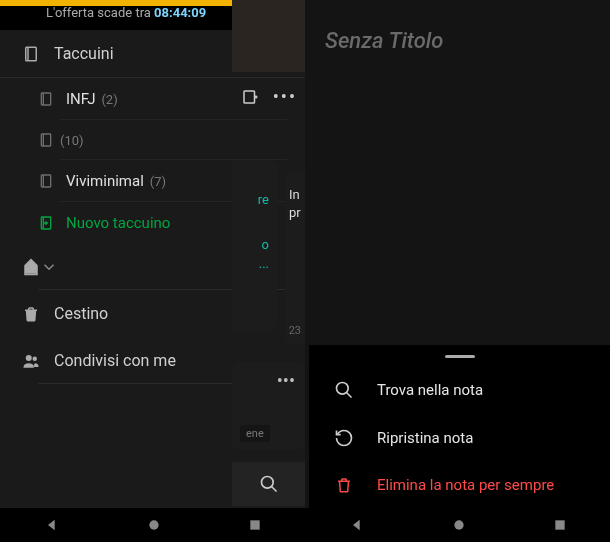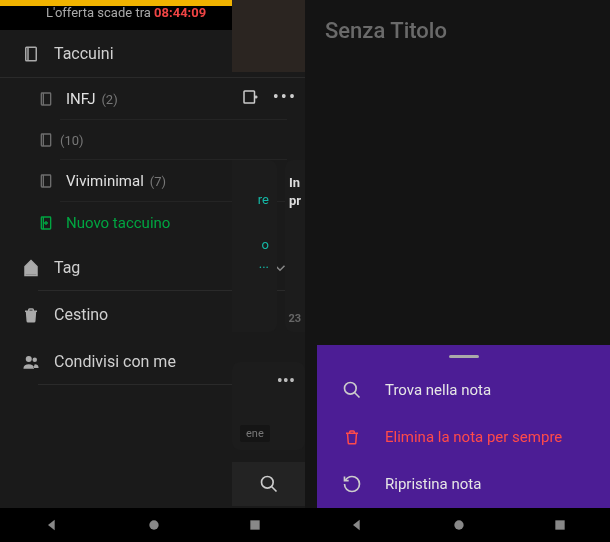--- a/index.html
+++ b/index.html
@@ -3,21 +3,21 @@
 <meta charset="utf-8">
 <style>
 * { margin: 0; padding: 0; box-sizing: border-box; font-family: -apple-system, BlinkMacSystemFont, Segoe UI, Roboto, sans-serif; }
 body { background: #000; width: 610px; height: 542px; display: flex; overflow: hidden; position: relative; }
 .panel-left, .panel-right { width: 305px; height: 542px; position: relative; display: flex; flex-direction: column; }
 .panel-left { background: #1a1a1a; color: #d0d0d0; }
 .panel-right { background: #141414; color: #d0d0d0; }
 
 .offer-bar { background: #000; color: #aaa; font-size: 13px; padding: 5px 0 10px 46px; position: relative; }
 .offer-bar::before { content:""; position:absolute; top:0; left:0; width:232px; height:6px; background:#f1b300; }
-.offer-bar strong { color: #ef4444; font-weight: 700; }
+.offer-bar strong { color: #7dd3fc; font-weight: 700; }
 
 .side-row { display: flex; align-items: center; padding: 14px 16px 14px 22px; font-size: 16px; position: relative; }
 .side-row .label { flex: 1; margin-left: 14px; }
 .side-row.top { border-bottom: 1px solid #2a2a2a; }
 .divider { position:absolute; bottom:0; left:38px; right:18px; height:1px; background:#2a2a2a; }
 .chev { color:#888; }
 
 .nb-list { }
 .nb-item { display:flex; align-items:center; padding:12px 16px 12px 38px; font-size:15px; position:relative; }
 .nb-item .nb-icon { color:#6d6d6d; display:flex; }
@@ -25,31 +25,31 @@
 .nb-item .count { color:#777; font-size:13px; margin-left:6px; }
 .nb-item .div2 { position:absolute; bottom:0; left:60px; right:18px; height:1px; background:#242424; }
 .nb-new .nb-icon, .nb-new .nb-label { color:#00a541; }
 
 .left-scroll { flex:1; overflow:hidden; }
 
 .left-backdrop { position:absolute; top:0; left:232px; width:73px; height:100%; pointer-events:none; }
 .bd-img { position:absolute; top:0; left:0; width:73px; height:72px; background:#2b2521; }
 .bd-icons { position:absolute; top:86px; right:8px; display:flex; gap:14px; align-items:center; color:#bbb; }
 .bd-card1 { position:absolute; top:160px; left:0; width:45px; height:172px; background:#1c1c1c; border-radius:0 8px 8px 0; color:#14b8a6; font-size:13px; padding:32px 8px; }
-.bd-card2 { position:absolute; top:160px; left:53px; width:20px; height:172px; background:#1c1c1c; border-radius:8px 0 0 8px; color:#ddd; font-size:13px; font-weight:700; padding:14px 4px; line-height:1.4; }
+.bd-card2 { position:absolute; top:172px; left:53px; width:20px; height:172px; background:#1c1c1c; border-radius:8px 0 0 8px; color:#ddd; font-size:13px; font-weight:400; padding:14px 4px; line-height:1.4; }
 .bd-pg { position:absolute; bottom:6px; right:4px; font-size:11px; color:#666; }
 .bd-card3 { position:absolute; top:362px; left:0; width:73px; height:88px; background:#1c1c1c; border-radius:8px; }
 .bd-dots { position:absolute; top:8px; right:10px; color:#bbb; font-size:18px; }
 .bd-ene { position:absolute; bottom:8px; left:8px; color:#777; font-size:11px; background:#151515; padding:2px 6px; border-radius:2px; }
 .bd-search { position:absolute; bottom:36px; left:0; width:73px; height:44px; background:#232323; display:flex; align-items:center; justify-content:center; color:#ccc; }
 
-.title-row { padding: 18px 20px; color:#6a6a6a; font-size:22px; font-weight:500; }
+.title-row { padding: 28px 20px; color:#6a6a6a; font-size:22px; font-weight:500;font-style:italic; }
 .right-body { flex:1; }
 
-.sheet { position:absolute; bottom:34px; left:12px; right:0; background:#4c1d95; border-radius:0; padding-top:10px; }
+.sheet { position:absolute; bottom:34px; left:4px; right:0; background:#000000; border-radius:0; padding-top:10px; }
 .handle { width:30px; height:3px; background:#aaa; border-radius:2px; margin:0 auto 8px; }
 .menu-item { display:flex; align-items:center; padding:14px 24px; font-size:15px; color:#e6e6e6; }
 .menu-item .mi-icon { width:22px; display:flex; justify-content:center; color:#ccc; }
 .menu-item .mi-label { margin-left:22px; }
 .menu-item.danger .mi-icon, .menu-item.danger .mi-label { color:#ff4a4a; }
 
 .navbar { height:34px; display:flex; justify-content:space-around; align-items:center; background:#000; }
 .navbar .nk { color:#888; font-size:18px; }
 
 svg { display:block; }
@@ -127,21 +127,20 @@
 
     <div class="side-row">
       <span>
         <svg width="18" height="18" viewBox="0 0 24 24" fill="#aaa">
             <path d="M12 2l8 8v12H4V10z" fill="none" stroke="#aaa" stroke-width="2"></path>
             <path d="M12 2L4 10v12h16V10z" fill="#aaa" opacity="0"></path>
             <path d="M20 10l-8-8-8 8v11a1 1 0 001 1h14a1 1 0 001-1z" fill="none"></path>
             <path d="M17.6 8L12 2.4 6.4 8 4 10v11h16V10z" fill="#aaa"></path>
           </svg>
       </span>
-      <span class="label">Tag</span>
       <span class="chev">
         <svg width="18" height="18" viewBox="0 0 24 24" fill="none" stroke="currentColor" stroke-width="2">
             <path d="M6 9l6 6 6-6"></path>
           </svg>
       </span>
       <div class="divider"></div>
     </div>
 
     <div class="side-row">
       <span>
@@ -227,37 +226,37 @@
     <div class="handle"></div>
     <div class="menu-item">
       <span class="mi-icon">
         <svg width="20" height="20" viewBox="0 0 24 24" fill="none" stroke="currentColor" stroke-width="2">
             <circle cx="10" cy="10" r="7"></circle>
             <path d="M21 21l-6-6"></path>
           </svg>
       </span>
       <span class="mi-label">Trova nella nota</span>
     </div>
-    <div class="menu-item danger">
-      <span class="mi-icon">
-        <svg width="18" height="18" viewBox="0 0 24 24" fill="none" stroke="currentColor" stroke-width="2">
-            <path d="M4 7h16M9 7V5a1 1 0 011-1h4a1 1 0 011 1v2M6 7l1 13a1 1 0 001 1h8a1 1 0 001-1l1-13"></path>
-          </svg>
-      </span>
-      <span class="mi-label">Elimina la nota per sempre</span>
-    </div>
     <div class="menu-item">
       <span class="mi-icon">
         <svg width="20" height="20" viewBox="0 0 24 24" fill="none" stroke="currentColor" stroke-width="2">
             <path d="M3 12a9 9 0 109-9 9 9 0 00-8 5"></path>
             <path d="M3 3v5h5"></path>
           </svg>
       </span>
       <span class="mi-label">Ripristina nota</span>
     </div>
+    <div class="menu-item danger">
+      <span class="mi-icon">
+        <svg width="18" height="18" viewBox="0 0 24 24" fill="none" stroke="currentColor" stroke-width="2">
+            <path d="M4 7h16M9 7V5a1 1 0 011-1h4a1 1 0 011 1v2M6 7l1 13a1 1 0 001 1h8a1 1 0 001-1l1-13"></path>
+          </svg>
+      </span>
+      <span class="mi-label">Elimina la nota per sempre</span>
+    </div>
   </div>
 
   <div class="navbar">
     <span class="nk">
         <svg width="16" height="16" viewBox="0 0 24 24" fill="#888">
           <path d="M16 4l-10 8 10 8z"></path>
         </svg>
       </span>
     <span class="nk">
         <svg width="14" height="14" viewBox="0 0 24 24" fill="#888">

